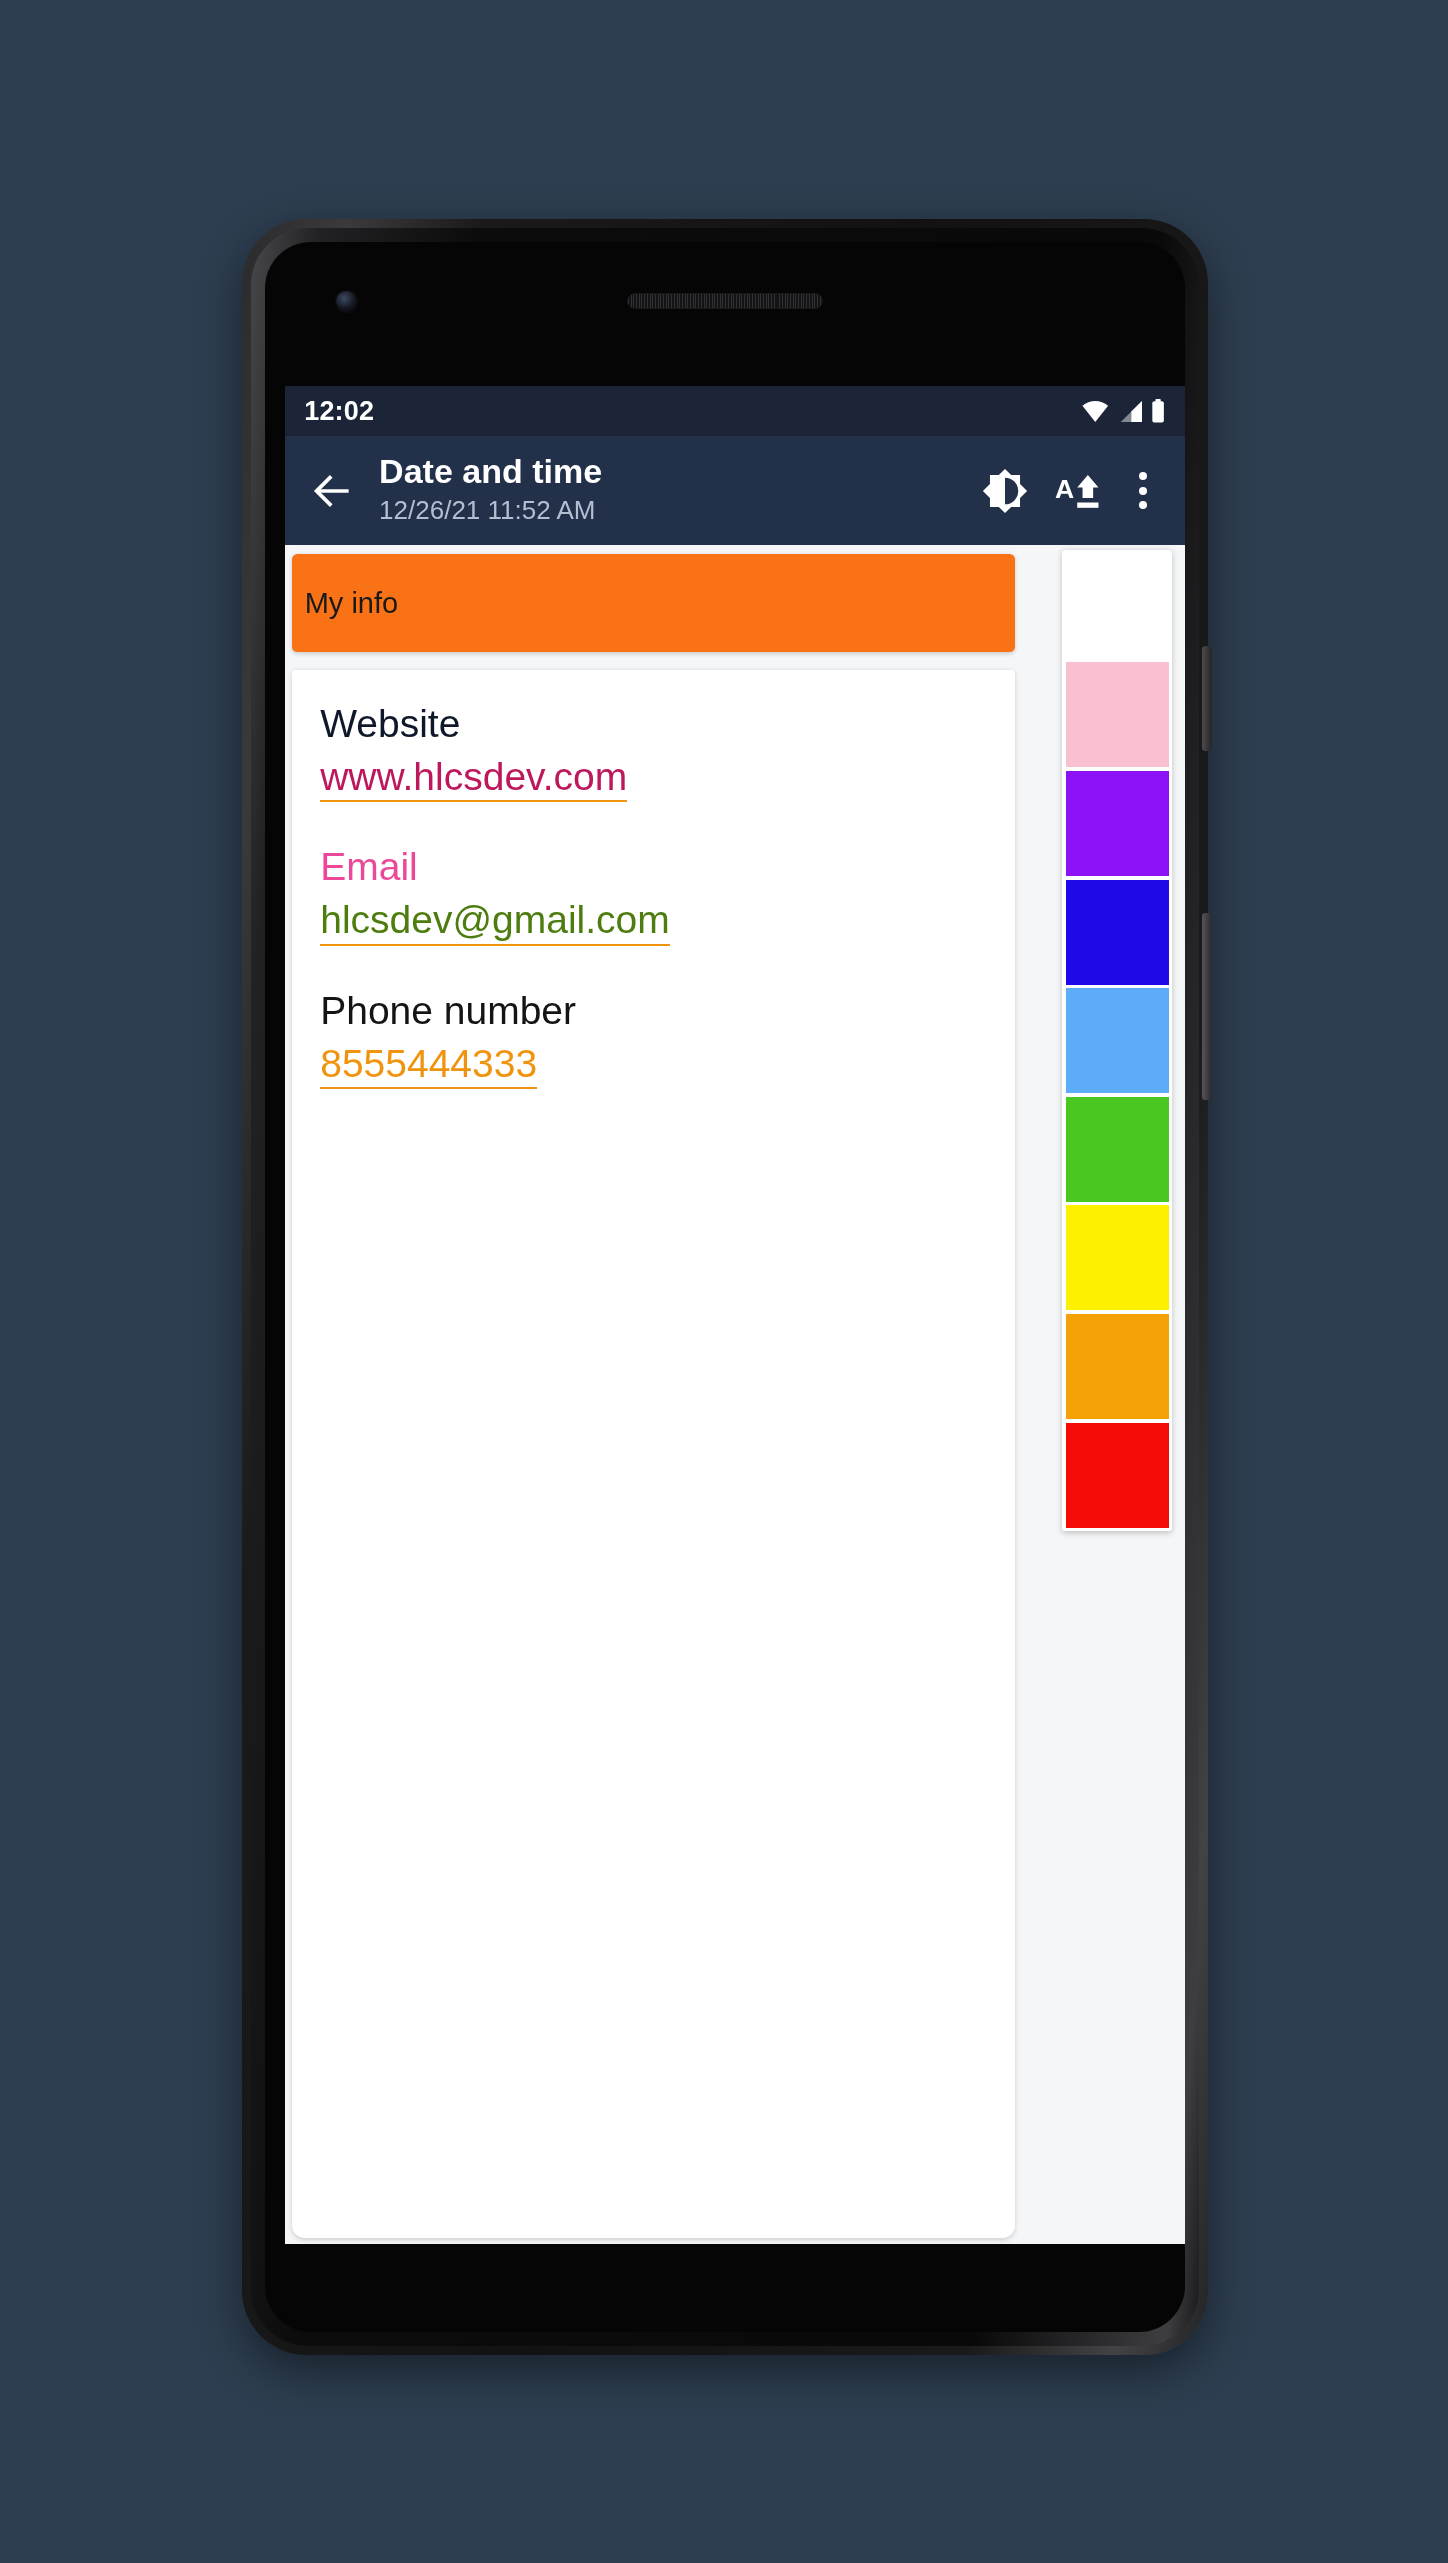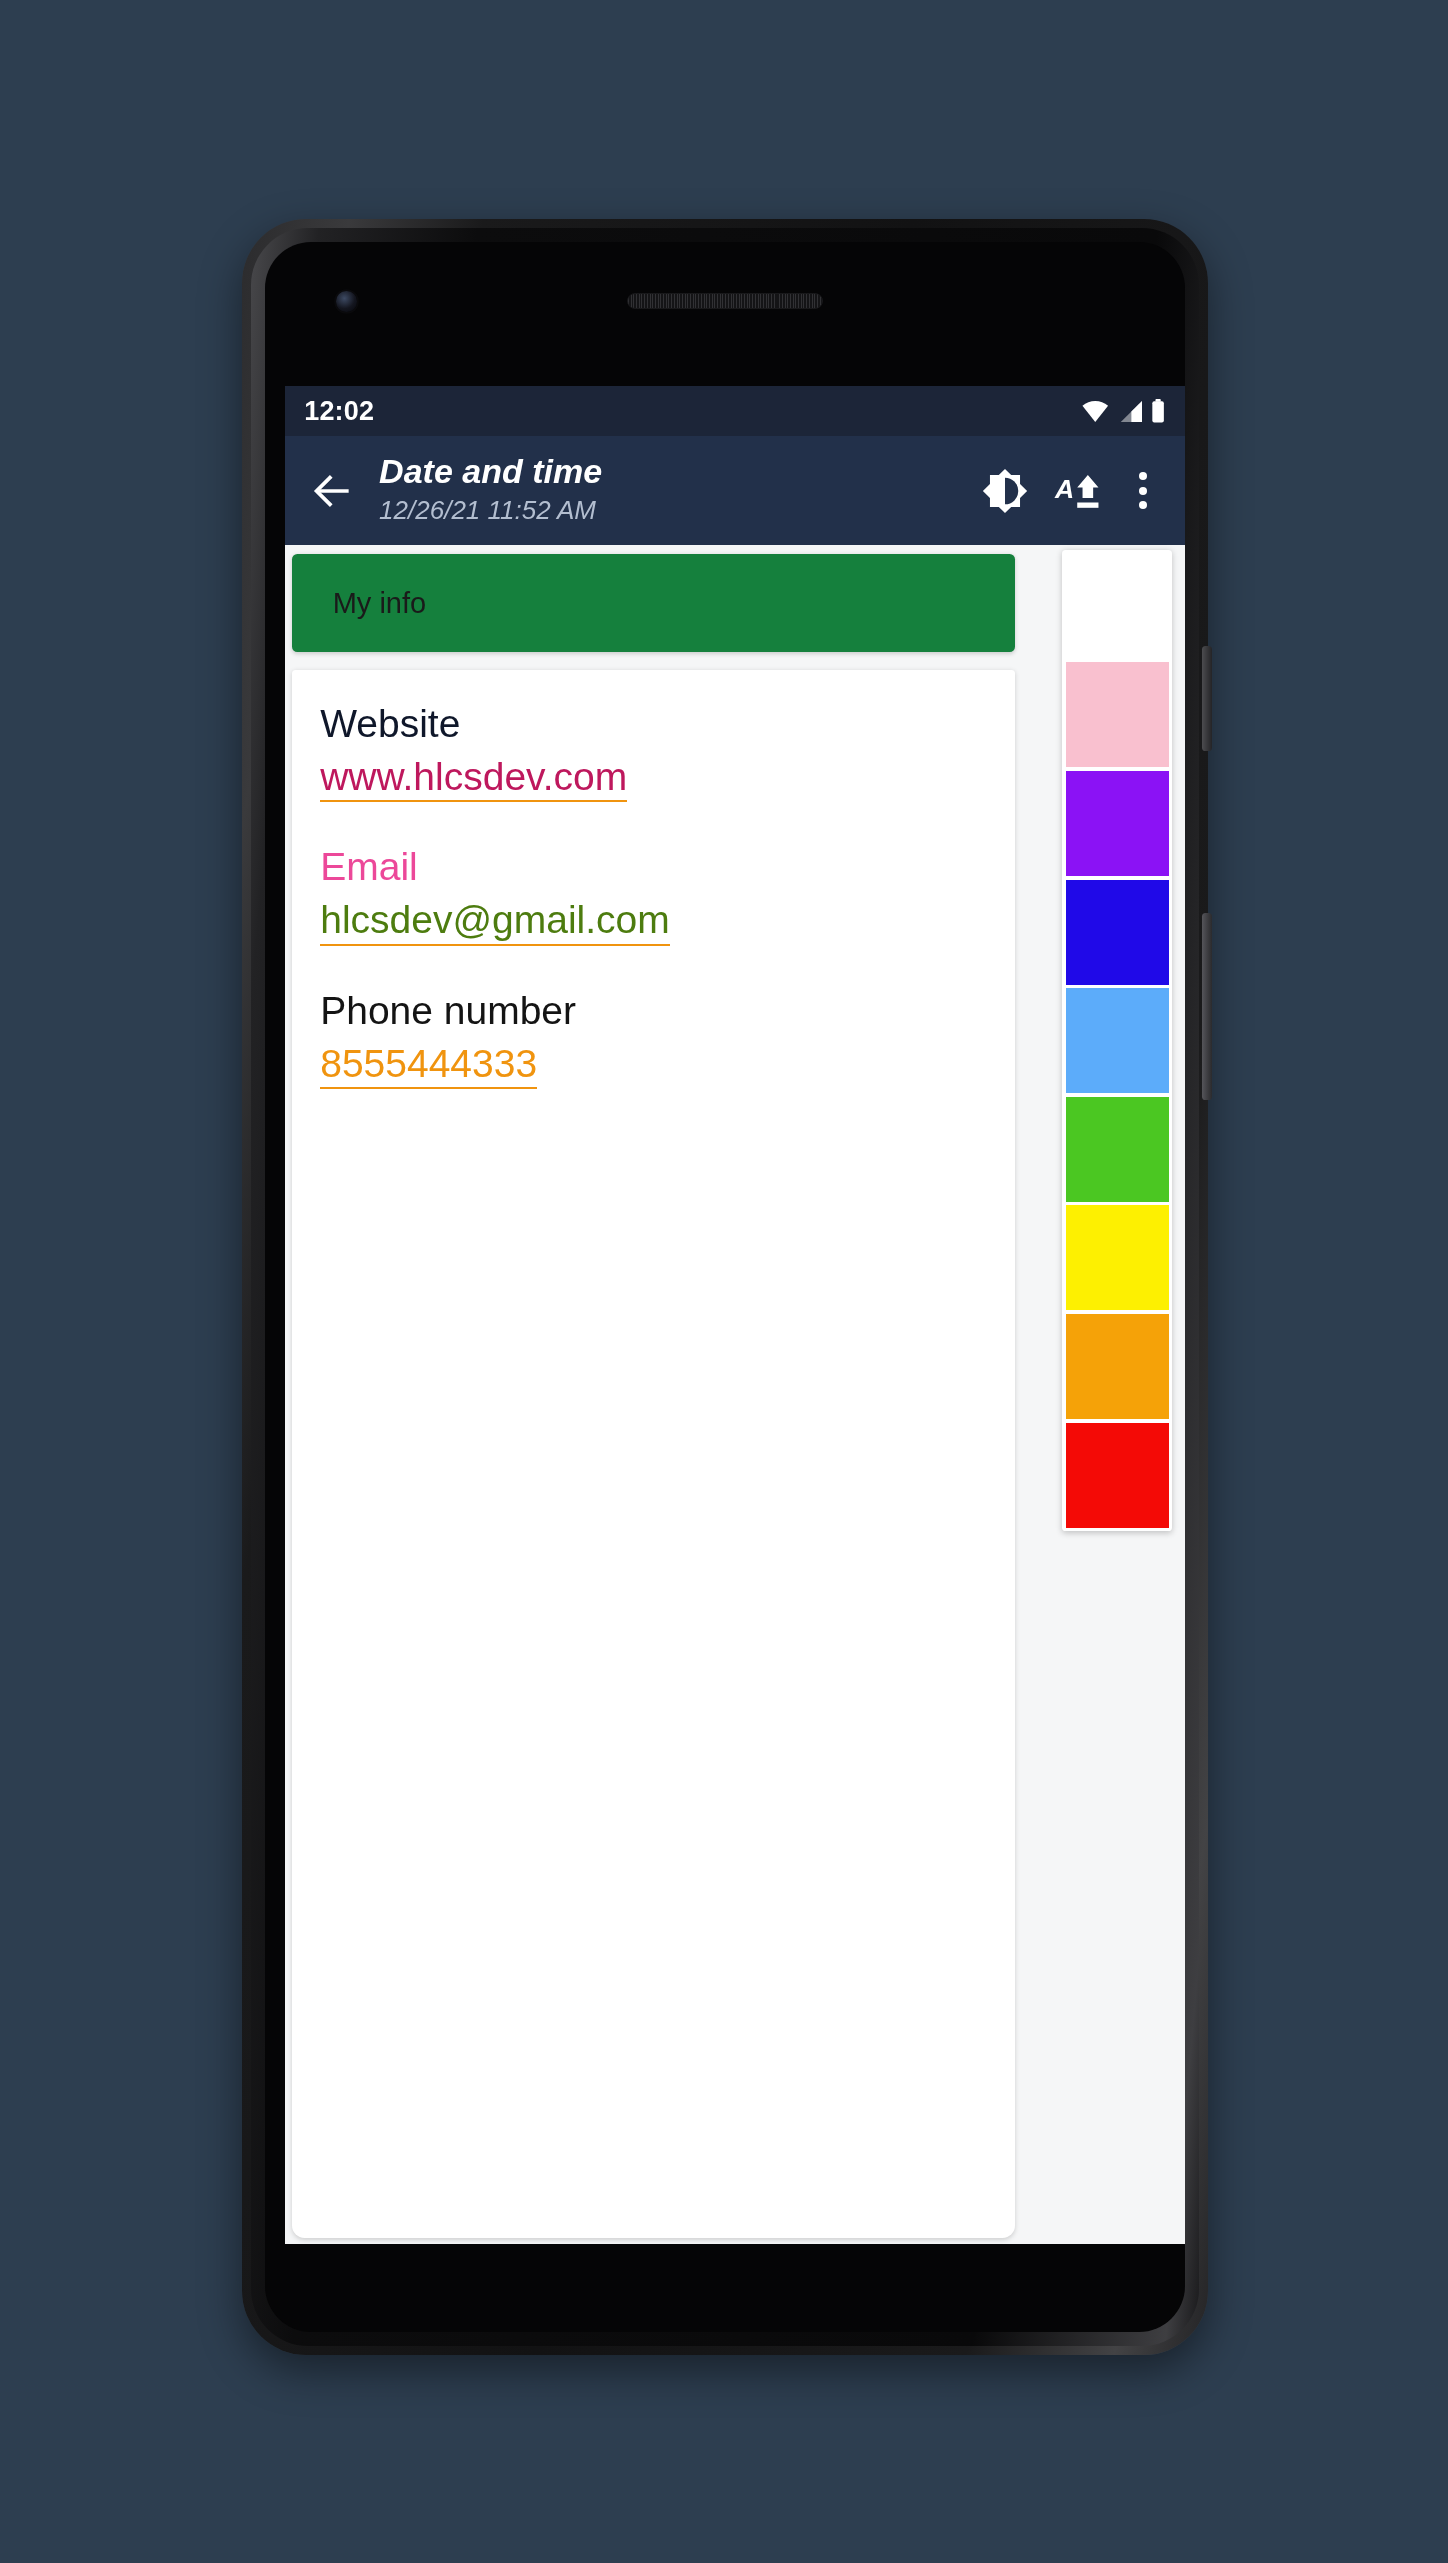--- a/index.html
+++ b/index.html
@@ -129,21 +129,20 @@
   .si { display: block; }
 
   
   #app-bar {
     position: relative;
     height: 109px;
     background: #22304a;
     display: flex;
     align-items: center;
     padding: 0 18px 0 16px;
-    font-style: italic;
   }
   #back-button {
     width: 66px;
     height: 66px;
     display: flex;
     align-items: center;
     justify-content: center;
     flex: 0 0 auto;
   }
   #app-bar-titles {
@@ -204,26 +203,26 @@
     background: #f5f6f7;
   }
 
   
   #my-info-card {
     position: absolute;
     left: 7.1px;
     top: 9px;
     width: 723px;
     height: 98px;
-    background: #15803d;
+    background: #f97316;
     border-radius: 5.3px;
     box-shadow: 0 1.8px 4.4px rgba(0,0,0,0.17);
     display: flex;
     align-items: center;
-    padding-left: 41px;
+    padding-left: 13px;
   }
   #my-info-label {
     font-size: 29px;
     color: #1a1a1a;
   }
 
   
   #note-card {
     position: absolute;
     left: 7.1px;

